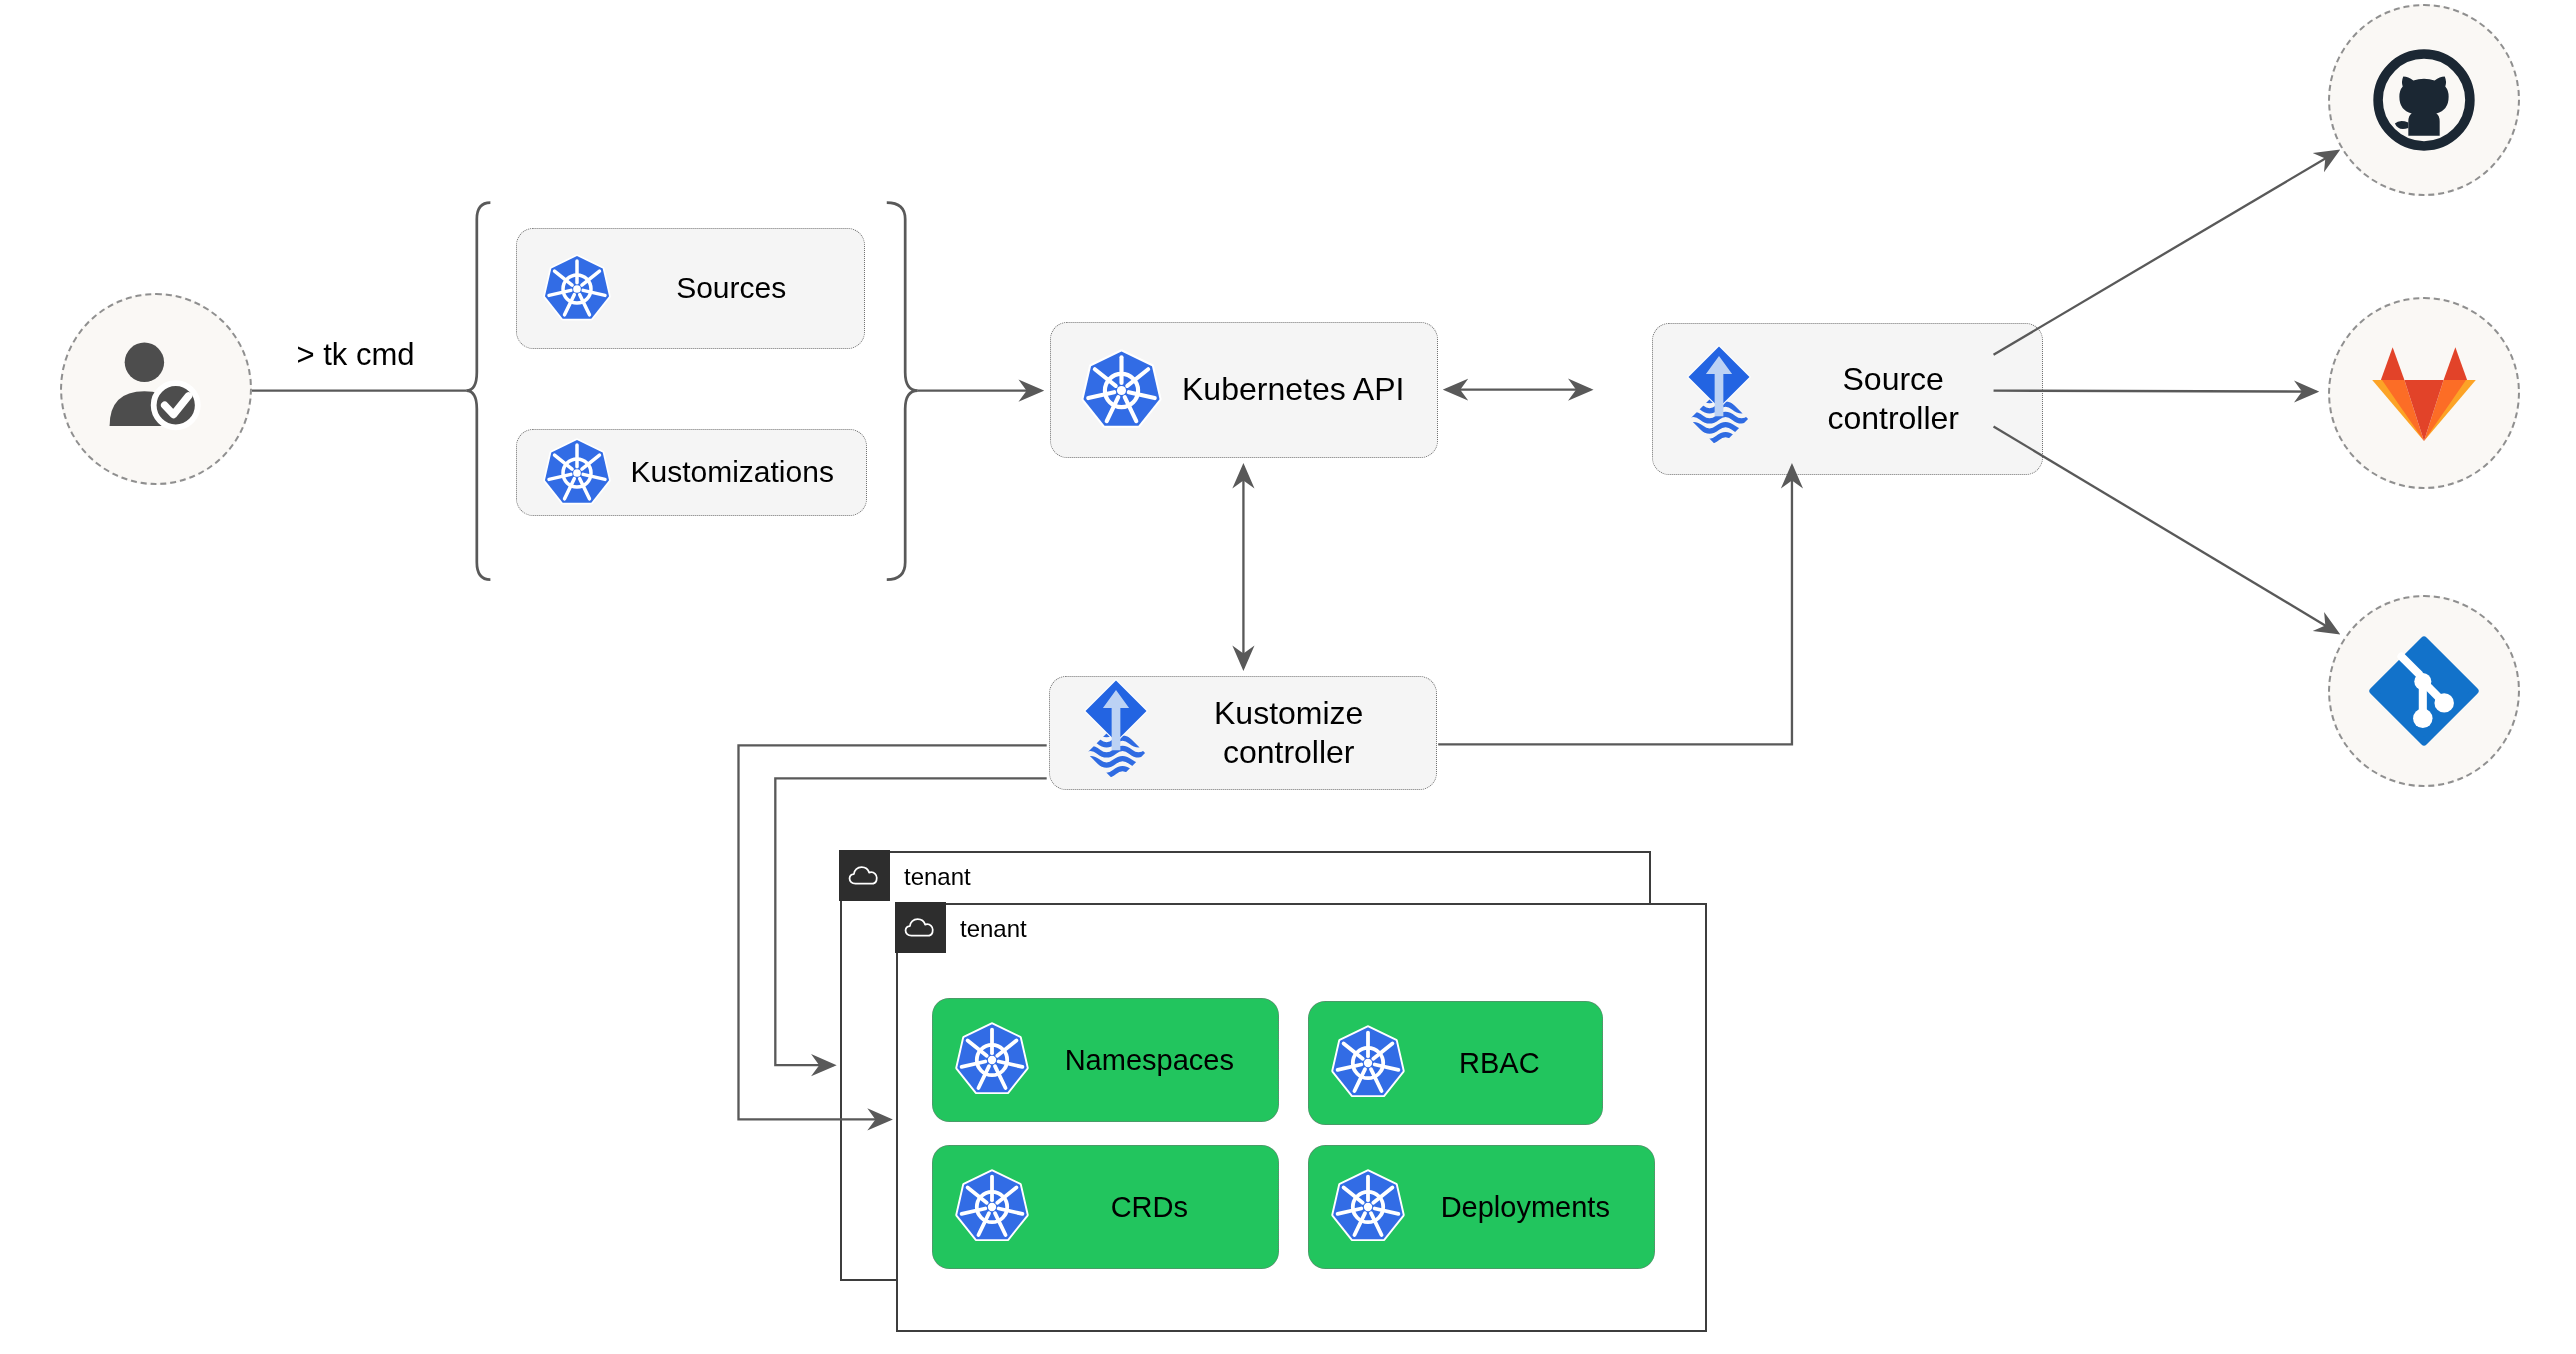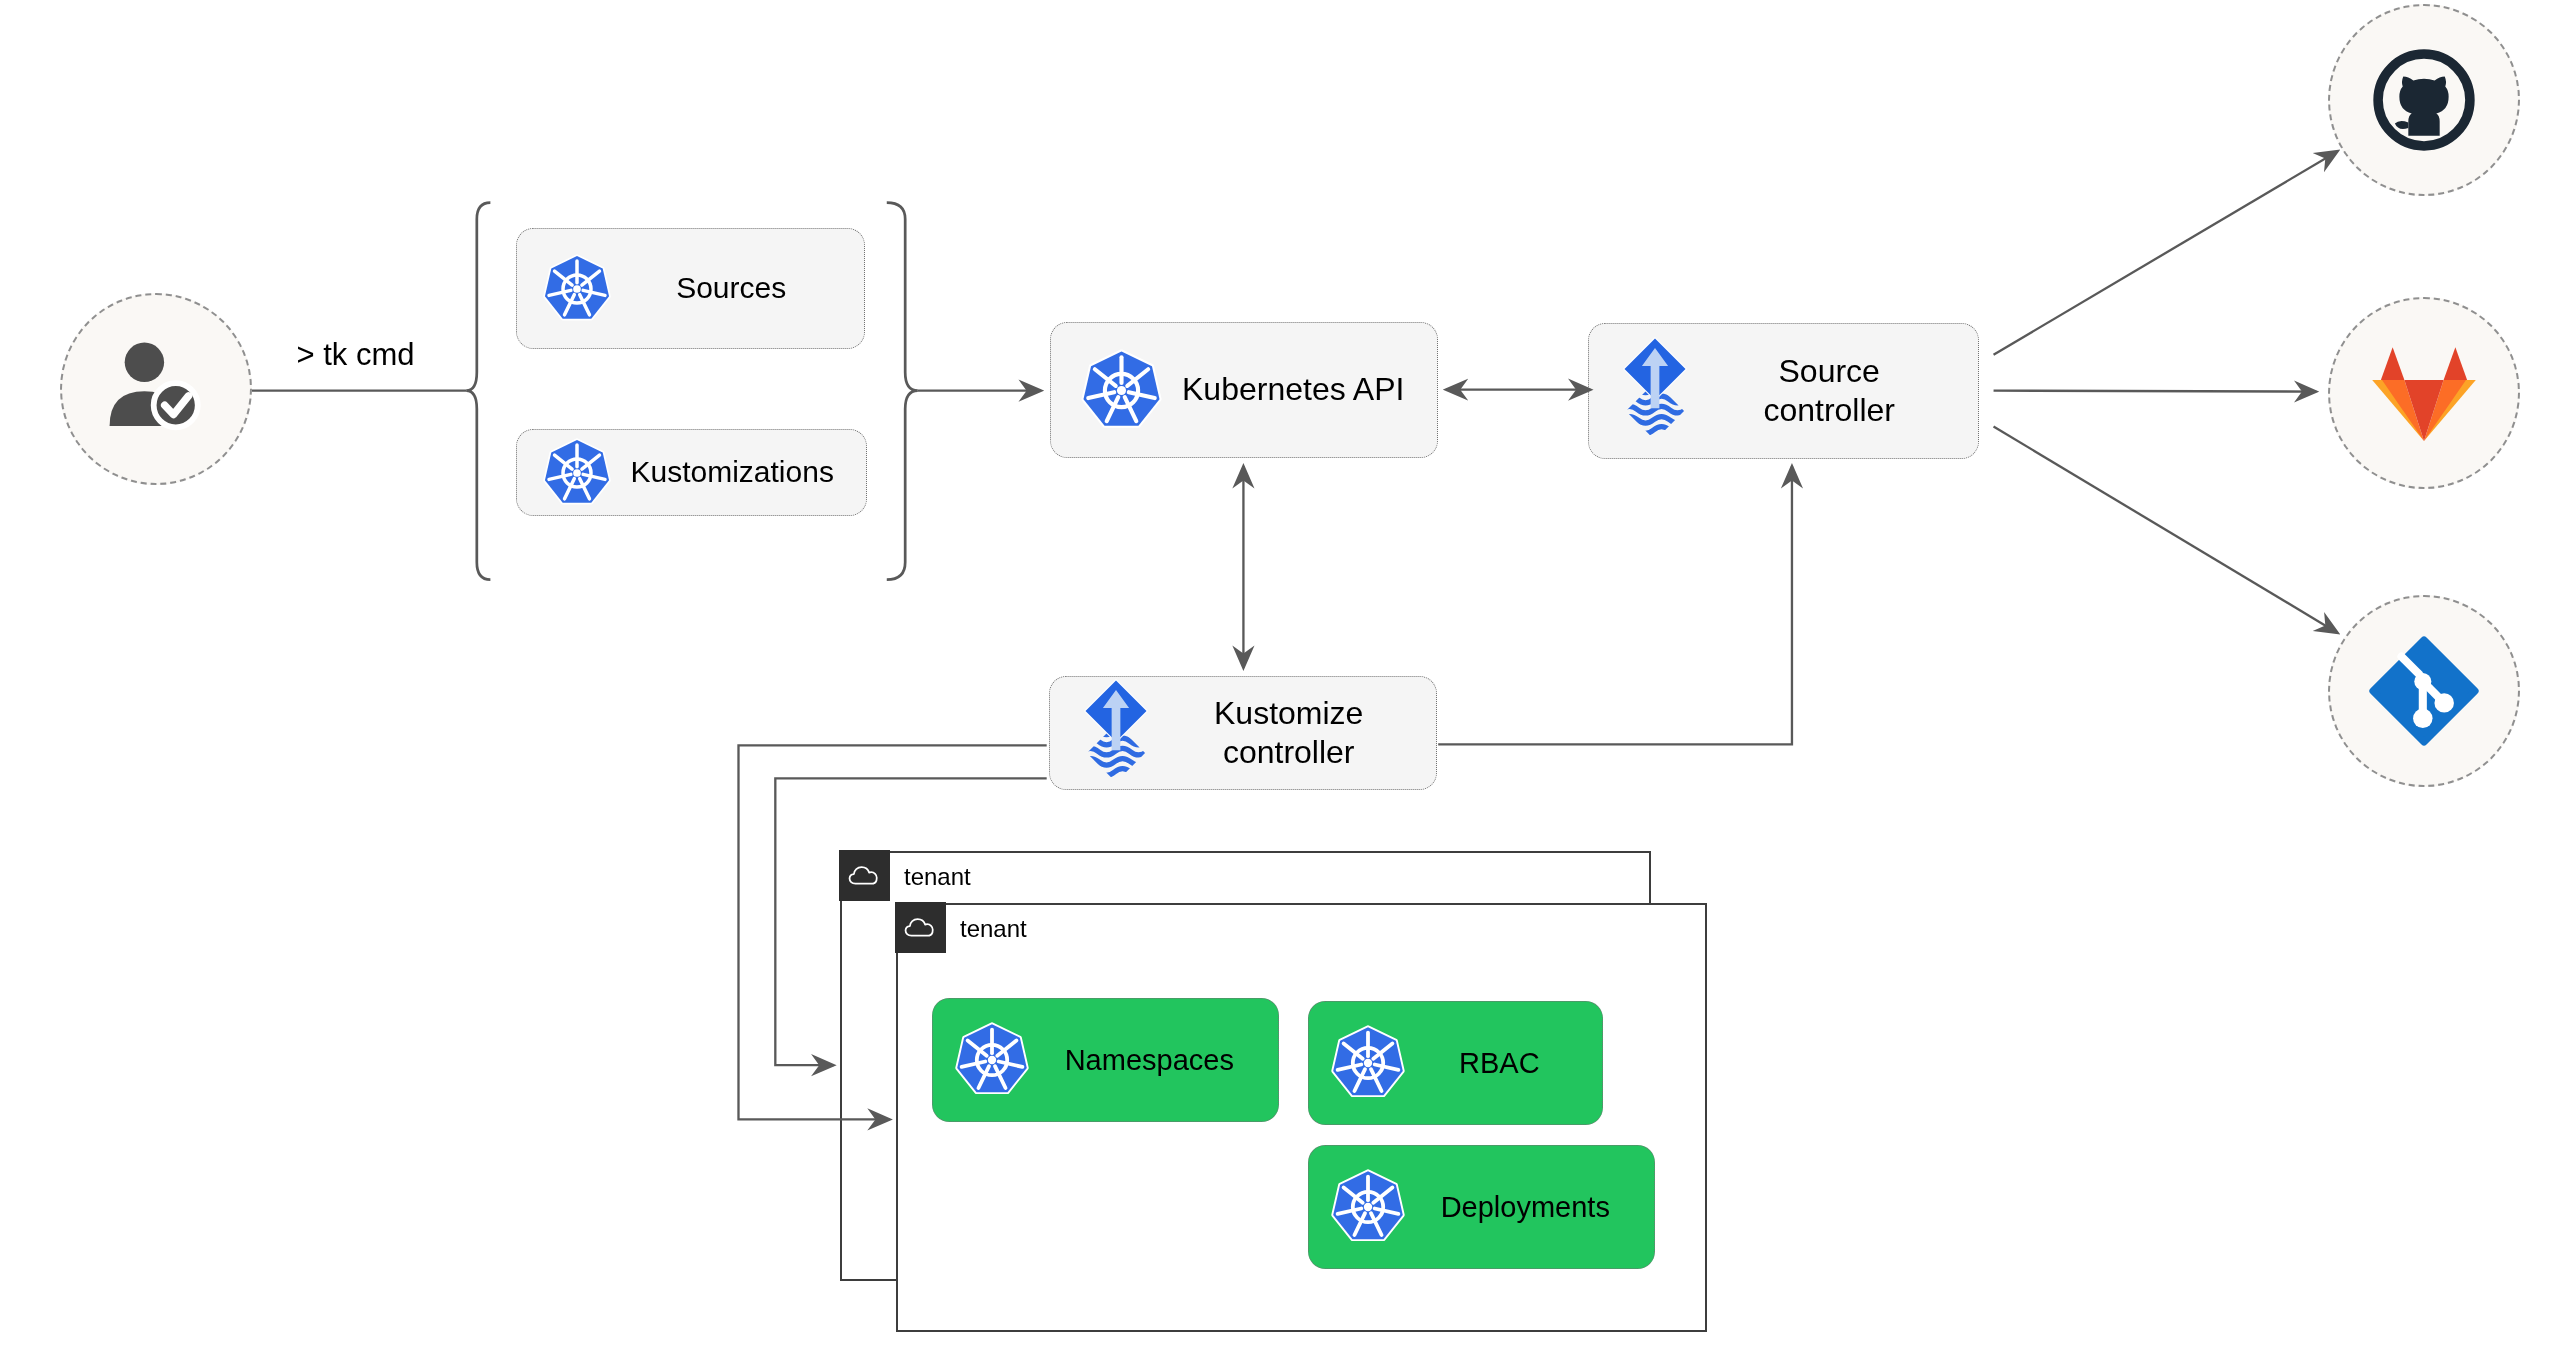--- a/index.html
+++ b/index.html
@@ -17,21 +17,21 @@
   
   .node{position:absolute;background:#f5f5f5;border:1.9px dotted #737373;border-radius:17.4px;
     box-sizing:border-box;display:flex;align-items:center;z-index:5;}
   .node .icon{flex:0 0 auto;display:flex;align-items:center;justify-content:center;}
   .node .lbl{flex:1 1 auto;text-align:center;font-size:30px;line-height:1.22;white-space:pre-line;padding-right:13.6px;}
 
   .n-sources{left:516px;top:228px;width:349px;height:121px;}
   .n-kustomizations{left:516px;top:429px;width:351px;height:87px;}
   .n-api{left:1050px;top:322px;width:388px;height:136px;}
   .n-api .lbl{font-size:32px;}
-  .n-srcctl{left:1588px;top:323px;width:391px;height:136px;}
+  .n-srcctl{left:1652px;top:323px;width:391px;height:152px;}
   .n-srcctl .lbl{font-size:32px;}
   .n-kustctl{left:1049px;top:676px;width:388px;height:114px;}
   .n-kustctl .lbl{font-size:32px;}
 
   .n-sources .icon,.n-kustomizations .icon{margin-left:25px;width:70px;height:70px;}
   .n-api .icon{margin-left:29px;width:83px;height:83px;}
   .n-srcctl .icon,.n-kustctl .icon{margin-left:27px;width:78px;height:109px;}
 
   
   .tenant{position:absolute;background:#ffffff;border:2.4px solid #3d3d3d;box-sizing:border-box;}
@@ -261,20 +261,28 @@
       <span class="lbl">Namespaces</span>
     </div>
     <div class="res r-rbac">
       <span class="icon">
         <svg width="76" height="76" viewBox="0 0 100 100">
             <use href="#sym-k8s"></use>
           </svg>
       </span>
       <span class="lbl">RBAC</span>
     </div>
+    <div class="res r-crds">
+      <span class="icon">
+        <svg width="76" height="76" viewBox="0 0 100 100">
+            <use href="#sym-k8s"></use>
+          </svg>
+      </span>
+      <span class="lbl">CRDs</span>
+    </div>
     <div class="res r-deployments">
       <span class="icon">
         <svg width="76" height="76" viewBox="0 0 100 100">
             <use href="#sym-k8s"></use>
           </svg>
       </span>
       <span class="lbl">Deployments</span>
     </div>
   </div>
 

